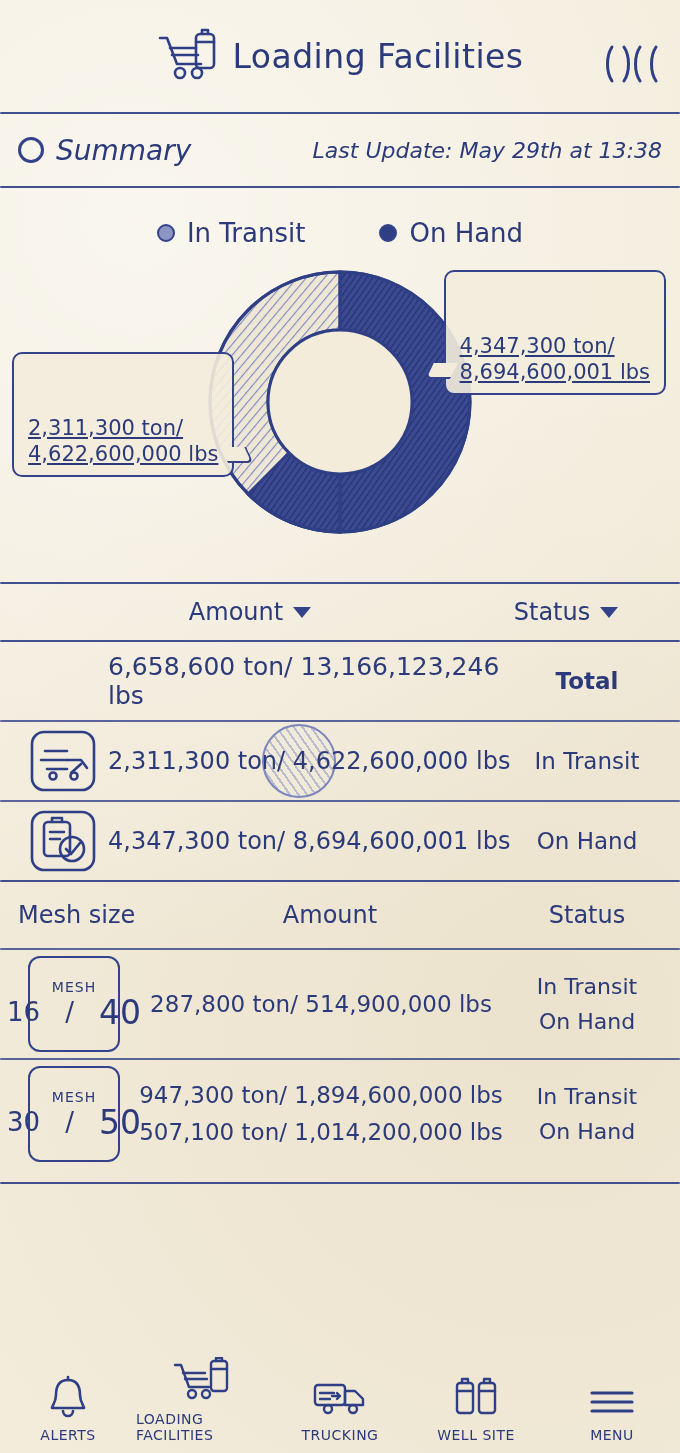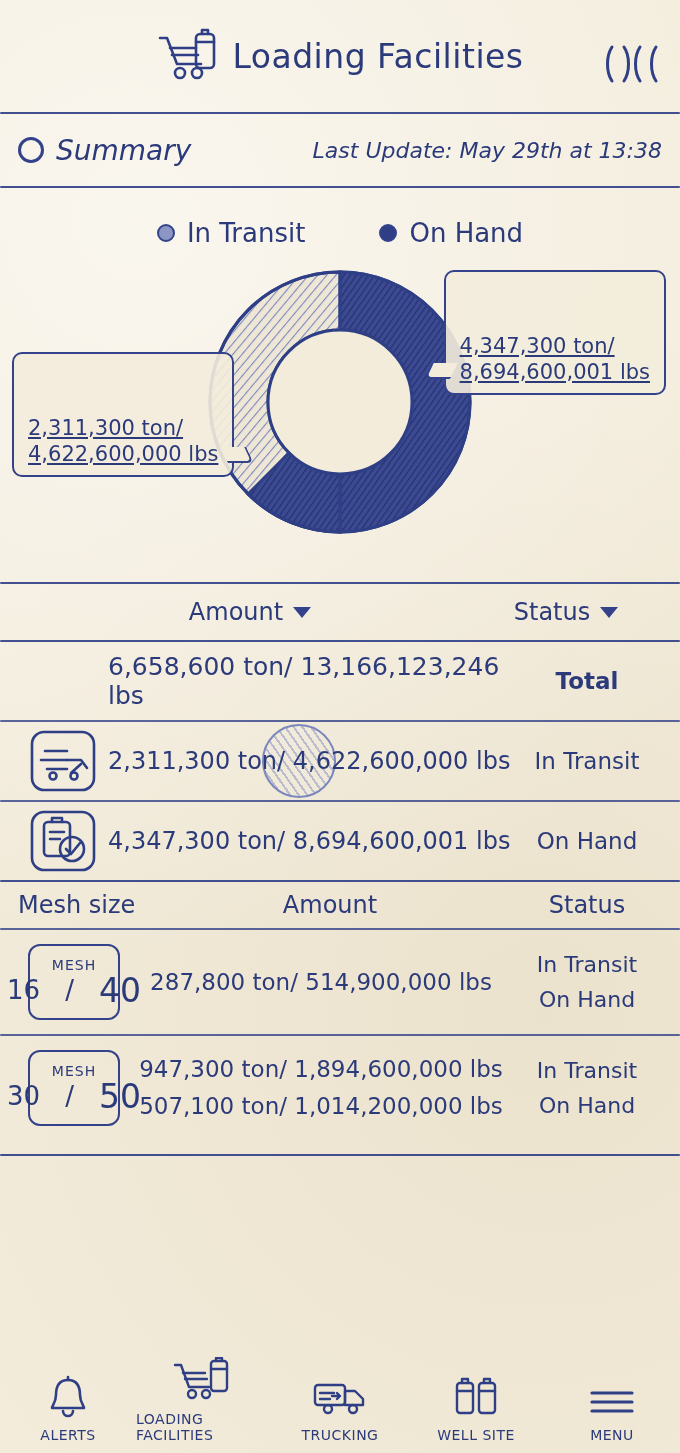--- a/index.html
+++ b/index.html
@@ -162,38 +162,38 @@
     border: 2px solid #7b87bd;
     background: repeating-linear-gradient(55deg, rgba(120,132,190,.45) 0 2px, rgba(255,255,255,0) 2px 7px);
     z-index: 0;
   }
   .amount-cell .txt { position: relative; z-index: 2; }
 
   
   #mesh-head {
     display: flex;
     align-items: center;
-    height: 46px;
+    height: 66px;
     font-size: 24px;
     padding: 0 18px;
   }
   #mesh-head .c1 { width: 130px; }
   #mesh-head .c2 { flex: 1; text-align: center; }
   #mesh-head .c3 { width: 150px; text-align: center; }
   .mesh-row {
     display: flex;
     align-items: center;
     min-height: 104px;
     padding: 6px 18px;
   }
   .mesh-row .badge-cell { width: 112px; display: flex; justify-content: center; }
   .mesh-row .vals { flex: 1; text-align: center; font-size: 23px; line-height: 1.6; }
   .mesh-row .stats { width: 150px; text-align: center; font-size: 22px; line-height: 1.6; }
   .mesh-badge {
-    width: 92px; height: 76px;
+    width: 92px; height: 96px;
     border: 2.5px solid #33428a;
     border-radius: 12px;
     display: flex; flex-direction: column;
     align-items: center; justify-content: center;
     line-height: 1;
   }
   .mesh-badge .cap { font-size: 14px; letter-spacing: 1px; margin-bottom: 2px; }
   .mesh-badge .frac { font-size: 26px; display: flex; align-items: center; gap: 24px; }
   .mesh-badge .frac .num { font-size: 26px; }
   .mesh-badge .frac .sl { font-size: 26px; margin: 0 1px; }

